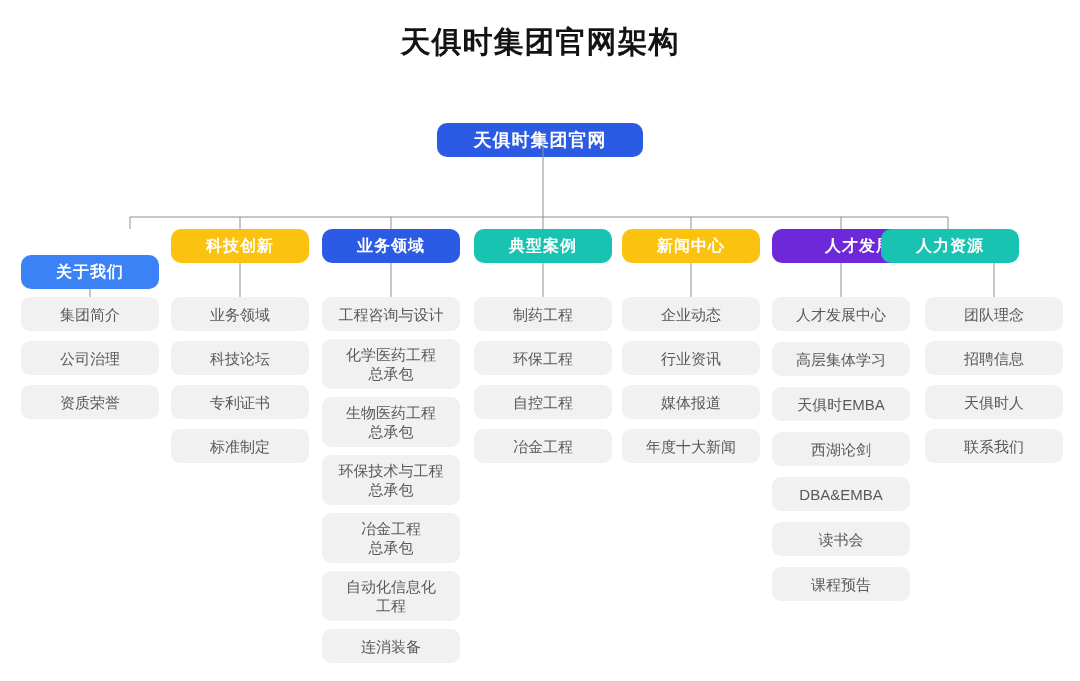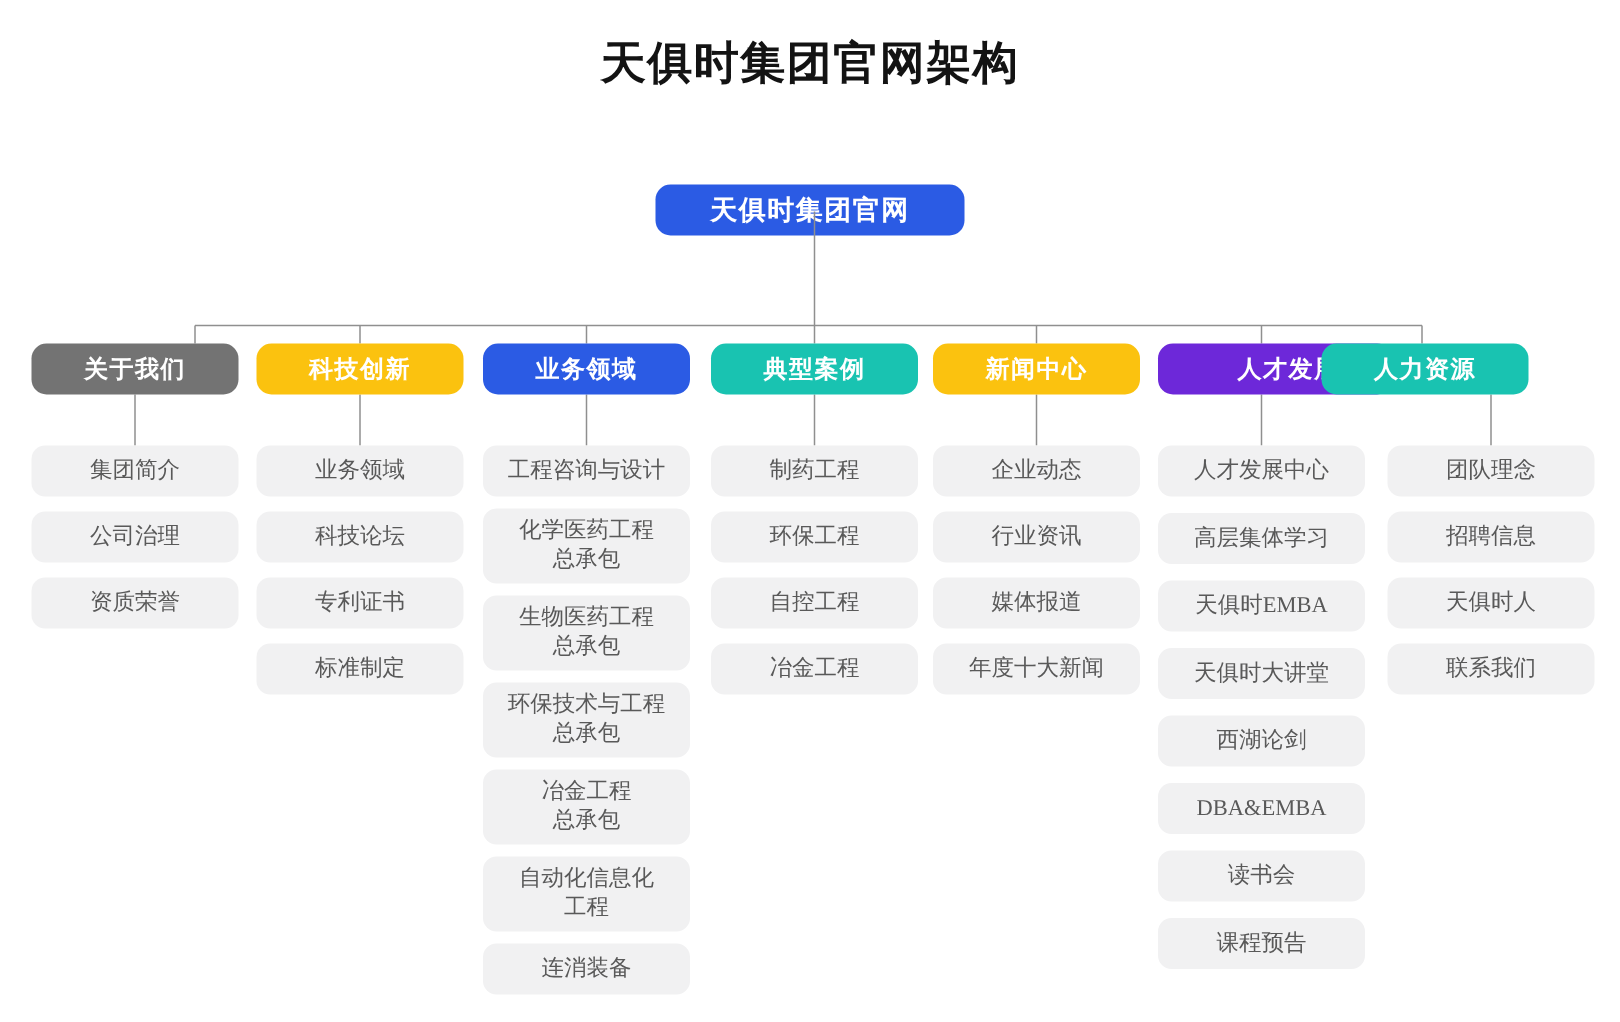--- a/index.html
+++ b/index.html
@@ -2,21 +2,21 @@
 <html><head>
 <meta charset="utf-8">
 <style>
   html, body { margin: 0; padding: 0; background: #ffffff; }
   .canvas {
     position: relative;
     width: 1080px;
     height: 681px;
     background: #ffffff;
     overflow: hidden;
-    font-family: Liberation Serif, serif;
+    font-family: Liberation Sans, sans-serif;
   }
   .title {
     position: absolute;
     top: 22px;
     left: 0;
     width: 100%;
     margin: 0;
     text-align: center;
     font-size: 30px;
     font-weight: 800;
@@ -99,21 +99,21 @@
       <line x1="948" y1="217" x2="948" y2="229" stroke="#8F8F8F" stroke-width="1"></line>
       <line x1="90" y1="263" x2="90" y2="297" stroke="#8F8F8F" stroke-width="1"></line>
       <line x1="240" y1="263" x2="240" y2="297" stroke="#8F8F8F" stroke-width="1"></line>
       <line x1="391" y1="263" x2="391" y2="297" stroke="#8F8F8F" stroke-width="1"></line>
       <line x1="543" y1="263" x2="543" y2="297" stroke="#8F8F8F" stroke-width="1"></line>
       <line x1="691" y1="263" x2="691" y2="297" stroke="#8F8F8F" stroke-width="1"></line>
       <line x1="841" y1="263" x2="841" y2="297" stroke="#8F8F8F" stroke-width="1"></line>
       <line x1="994" y1="263" x2="994" y2="297" stroke="#8F8F8F" stroke-width="1"></line>
     </svg>
   <div id="branches">
-      <div class="branch-header" style="left: 21px; background: #737373;">关于我们</div>
+      <div class="branch-header" style="left: 21px; background: #3b82f6; margin-top: 26px;">关于我们</div>
       <div class="branch-col" style="left: 21px; gap: 10px;">
         <div class="node-item single">集团简介</div>
         <div class="node-item single">公司治理</div>
         <div class="node-item single">资质荣誉</div>
       </div>
       <div class="branch-header" style="left: 171px; background: rgb(251, 194, 15);">科技创新</div>
       <div class="branch-col" style="left: 171px; gap: 10px;">
         <div class="node-item single">业务领域</div>
         <div class="node-item single">科技论坛</div>
         <div class="node-item single">专利证书</div>
@@ -146,21 +146,20 @@
         <div class="node-item single">企业动态</div>
         <div class="node-item single">行业资讯</div>
         <div class="node-item single">媒体报道</div>
         <div class="node-item single">年度十大新闻</div>
       </div>
       <div class="branch-header" style="left: 772px; background: #6d28d9; padding-left: 18px;">人才发展</div>
       <div class="branch-col" style="left: 772px; gap: 11px;">
         <div class="node-item single">人才发展中心</div>
         <div class="node-item single">高层集体学习</div>
         <div class="node-item single">天俱时EMBA</div>
-        <div class="node-item single">天俱时大讲堂</div>
         <div class="node-item single">西湖论剑</div>
         <div class="node-item single">DBA&amp;EMBA</div>
         <div class="node-item single">读书会</div>
         <div class="node-item single">课程预告</div>
       </div>
       <div class="branch-header" style="left: 881px; background: rgb(25, 195, 177);">人力资源</div>
       <div class="branch-col" style="left: 925px; gap: 10px;">
         <div class="node-item single">团队理念</div>
         <div class="node-item single">招聘信息</div>
         <div class="node-item single">天俱时人</div>

